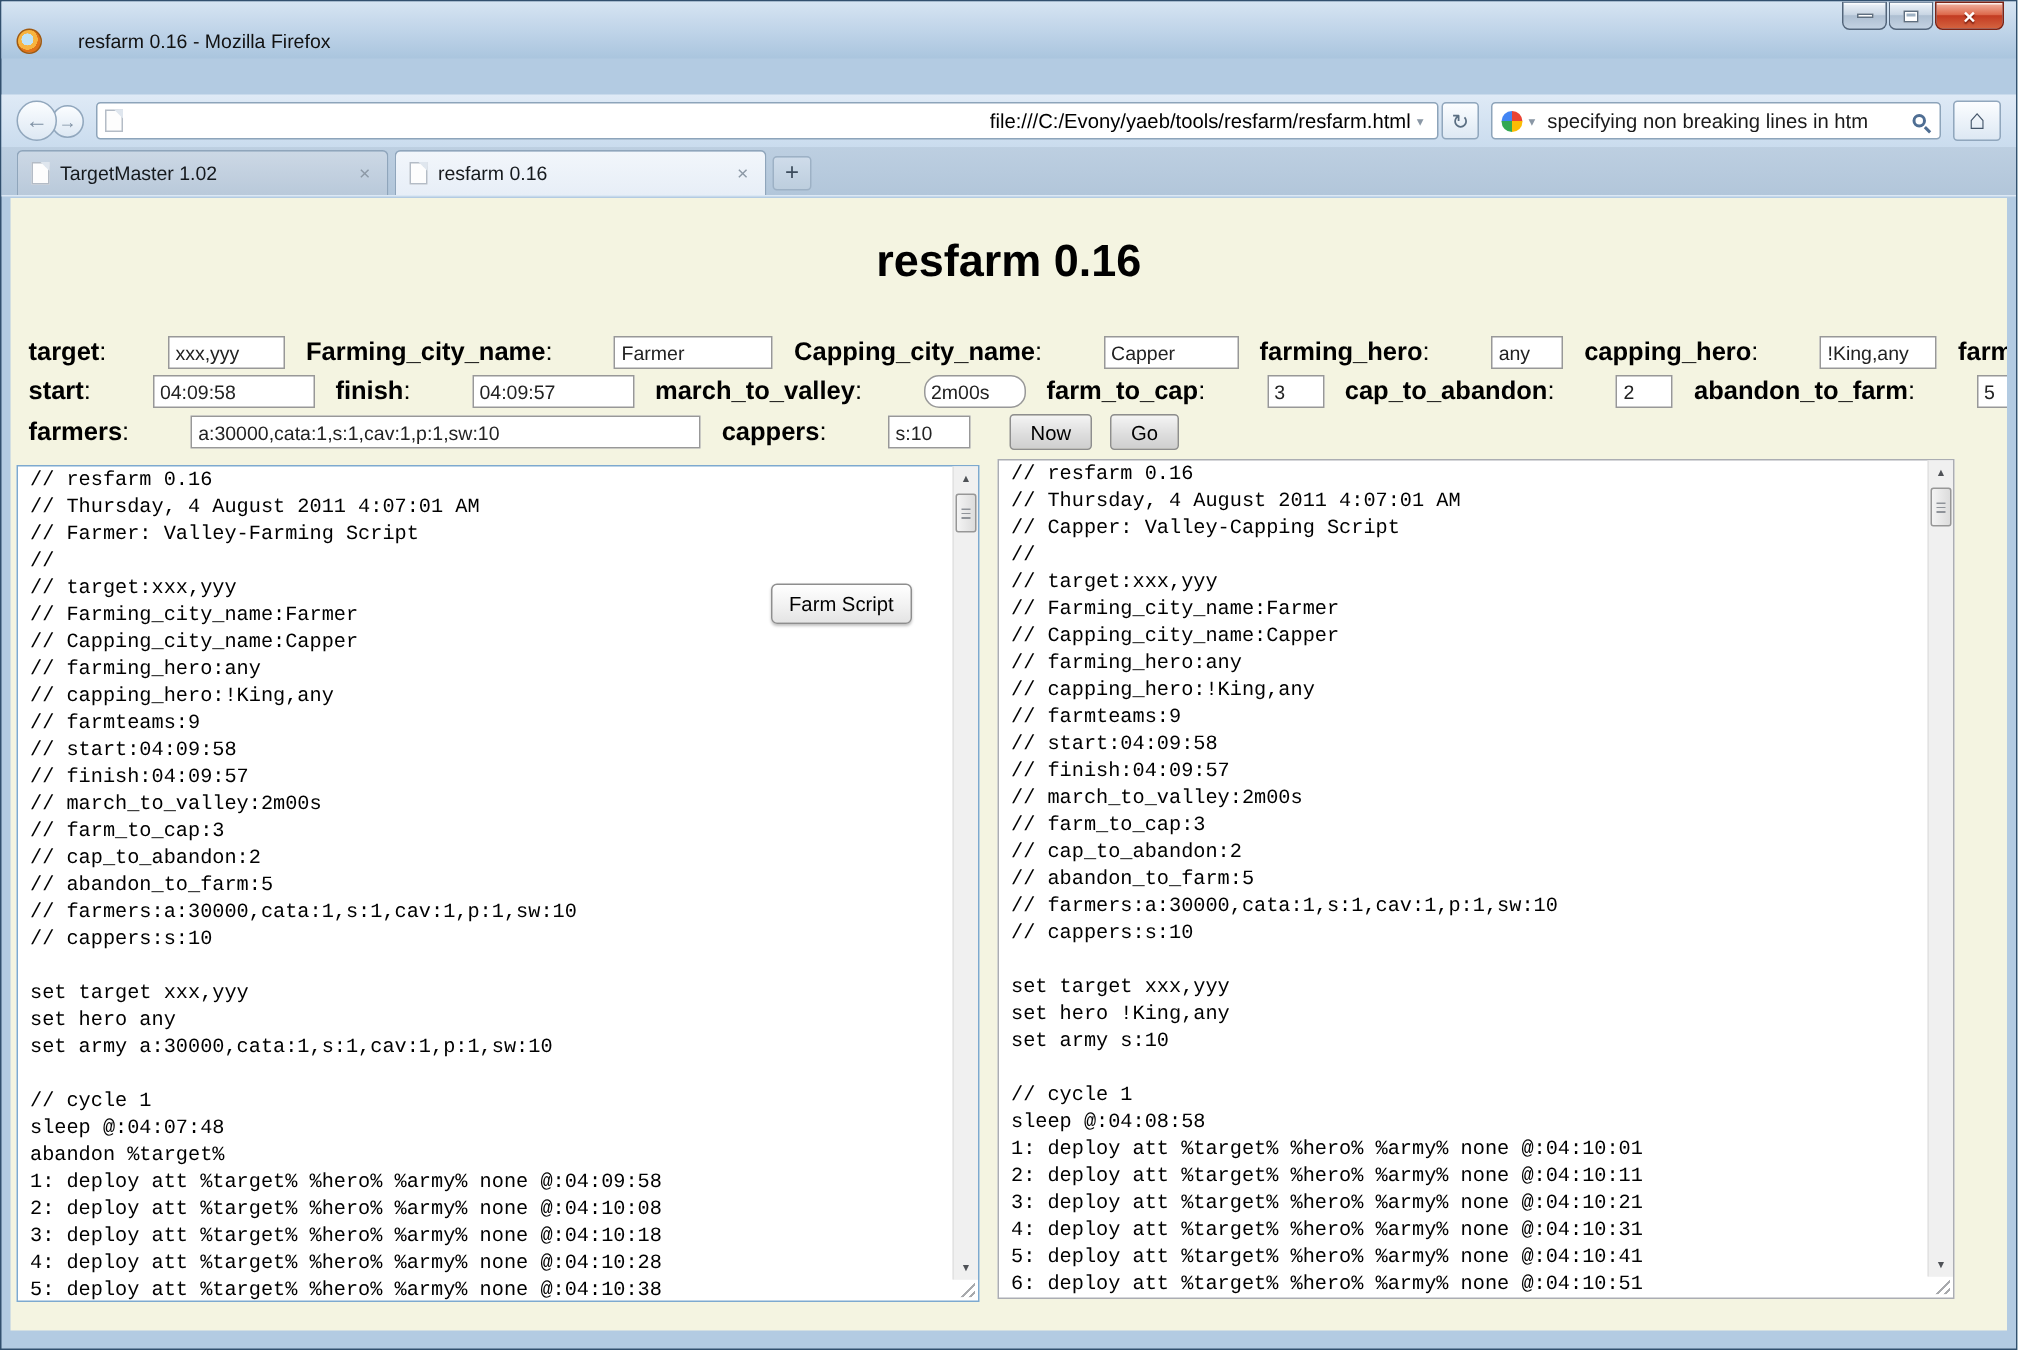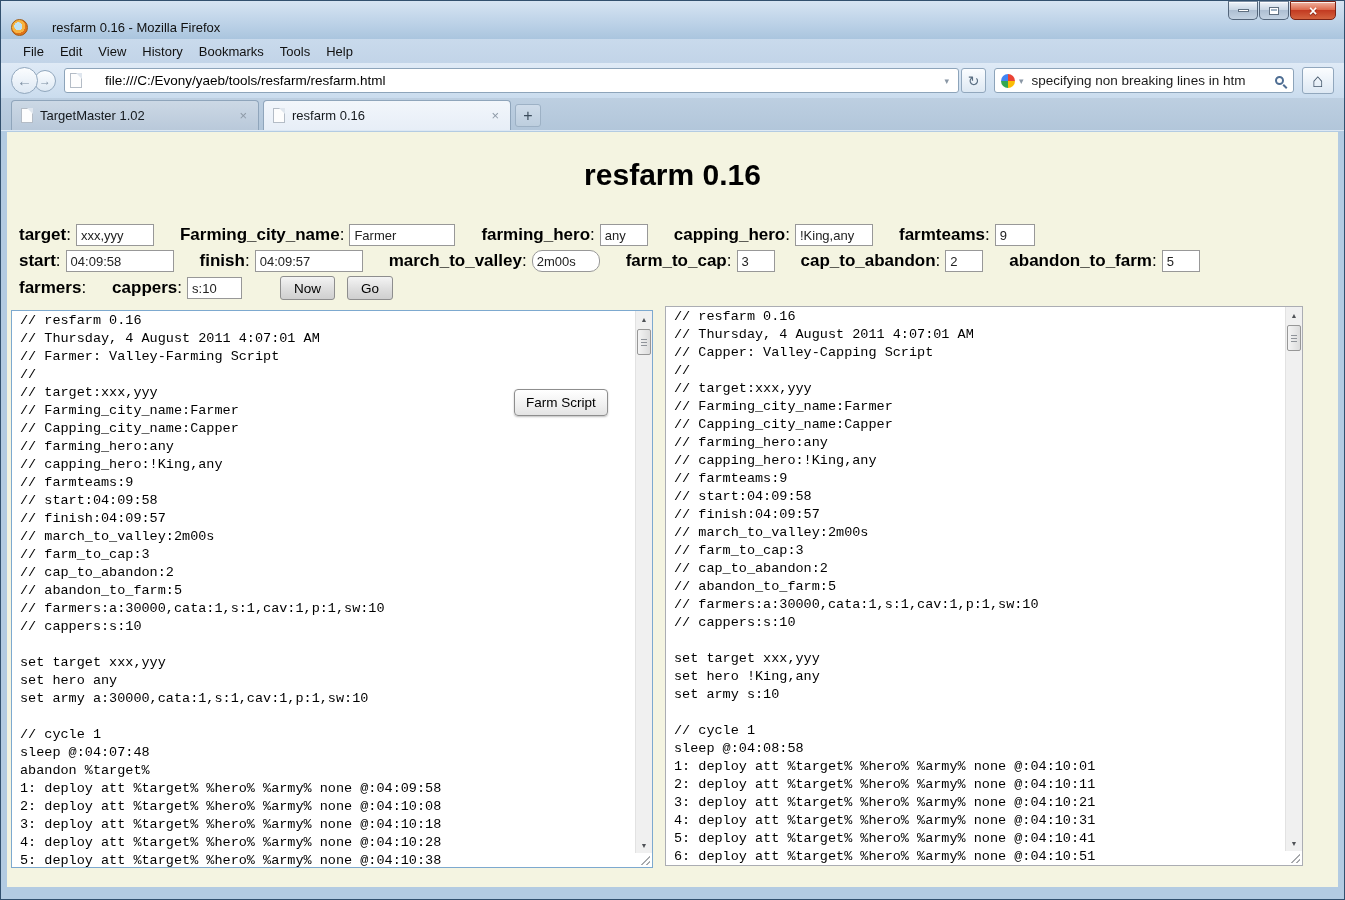--- a/index.html
+++ b/index.html
@@ -36,21 +36,21 @@
     background:linear-gradient(#dfeaf6,#cadcee); display:flex; align-items:center; padding:0 10px; }
   .nav-btn { display:flex; align-items:center; justify-content:center; border:1px solid #91a7bd;
     background:linear-gradient(#fbfdff,#dde8f3); color:#7d8fa2; }
   .btn-back { width:27px; height:27px; border-radius:50%; font-size:15px; z-index:2; }
   .btn-fwd  { width:22px; height:22px; border-radius:50%; font-size:12px; margin-left:-4px; }
   .urlbar { flex:1; height:25px; margin-left:8px; background:#fff; border:1px solid #8da4ba; border-radius:3px;
     display:flex; align-items:center; padding:0 5px; }
   .doc-icon { width:12px; height:15px; background:#fdfdfd; border:1px solid #b4bcc6; position:relative; flex:0 0 auto; }
   .doc-icon::after { content:""; position:absolute; right:-1px; top:-1px; border:3px solid #dfe6ee;
     border-left-color:transparent; border-bottom-color:transparent; }
-  .url-text { font-size:13.5px; color:#000; margin-left:23px; flex:1; white-space:nowrap; overflow:hidden; }
+  .url-text { font-size:13.5px; color:#000; margin-left:7px; flex:1; white-space:nowrap; overflow:hidden;text-align:right; }
   .caret { color:#8a97a5; font-size:9px; padding:0 4px; }
   .reload-btn { width:25px; height:25px; border-radius:3px; margin-left:2px; font-size:14px; color:#5a6e82; }
   .searchbox { width:300px; height:25px; margin-left:8px; background:#fff; border:1px solid #8da4ba; border-radius:3px;
     display:flex; align-items:center; padding:0 6px; }
   .google-icon { width:14px; height:14px; border-radius:50%; flex:0 0 auto;
     background:conic-gradient(#ea4335 0 25%, #fbbc05 0 50%, #34a853 0 75%, #4285f4 0); }
   .search-text { font-size:13.5px; color:#1a1a1a; margin-left:4px; flex:1; white-space:nowrap; overflow:hidden; }
   .mag-icon { width:9px; height:9px; border:2px solid #4f6e93; border-radius:50%; position:relative; flex:0 0 auto; margin-right:3px; }
   .mag-icon::after { content:""; position:absolute; width:2px; height:5px; background:#4f6e93;
     transform:rotate(-45deg); left:7px; top:6px; }
@@ -68,21 +68,21 @@
   .tab-close { color:#8d99a6; font-size:13px; padding:0 2px; }
   .newtab-btn { width:26px; height:23px; margin-bottom:3px; border-radius:3px; display:flex; align-items:center;
     justify-content:center; font-size:16px; color:#3c4c5c; background:linear-gradient(#cfdcea,#bdcede);
     border:1px solid #9db1c5; }
 
   
   .content { position:absolute; left:6px; right:6px; top:131px; bottom:12px; background:#f4f4e1; overflow:hidden; }
   .page-title { text-align:center; font-size:30px; font-weight:bold; color:#000; margin-top:26px; margin-bottom:32px; }
   .form-area { padding:0 12px; }
   .form-row { display:flex; align-items:center; margin-bottom:4px; }
-  .field { display:flex; align-items:center; margin-right:26px; }
+  .field { display:flex; align-items:center; margin-right:14px;gap:36px; }
   .field-label { font-size:17px; font-weight:bold; color:#000; white-space:nowrap; }
   .field-label::after { content:":"; font-weight:normal; }
   .field input { height:22px; border:1px solid #989898; background:#fff; font-family:"Liberation Sans",sans-serif;
     font-size:13px; color:#222; padding:1px 4px; margin-left:5px; }
   .w78 {width:78px;} .w95 {width:106px;} .w90 {width:90px;} .w48 {width:48px;} .w78b {width:78px;}
   .w40 {width:40px;} .w92 {width:108px;} .w68 {width:68px;border-radius:10px;} .w38 {width:38px;} .w340 {width:340px;} .w55 {width:55px;}
   .push-btn { height:24px; padding:0 13px; margin-left:12px; font-family:"Liberation Sans",sans-serif; font-size:13.5px;
     color:#000; background:linear-gradient(#f4f4f4,#dcdcdc 60%,#cfcfcf); border:1px solid #8e8e8e; border-radius:3px; }
 
   
@@ -122,29 +122,20 @@
       </div>
       <div class="win-btn">
         <span class="glyph-max"></span>
       </div>
       <div class="win-btn close">
         <span class="glyph-close">×</span>
       </div>
     </div>
   </div>
 
-  <div class="menubar">
-    <span class="menu-item">File</span>
-    <span class="menu-item">Edit</span>
-    <span class="menu-item">View</span>
-    <span class="menu-item">History</span>
-    <span class="menu-item">Bookmarks</span>
-    <span class="menu-item">Tools</span>
-    <span class="menu-item">Help</span>
-  </div>
 
   <div class="navbar">
     <div class="nav-btn btn-back">
       <span>←</span>
     </div>
     <div class="nav-btn btn-fwd">
       <span>→</span>
     </div>
     <div class="urlbar">
       <span class="doc-icon"></span>
@@ -188,20 +179,24 @@
       <div class="form-row">
         <span class="field">
           <span class="field-label">target</span>
           <input class="w78" value="xxx,yyy" style="">
         </span>
         <span class="field">
           <span class="field-label">Farming_city_name</span>
           <input class="w95" value="Farmer" style="">
         </span>
         <span class="field">
+          <span class="field-label">Capping_city_name</span>
+          <input class="w90" value="Capper" style="">
+        </span>
+        <span class="field">
           <span class="field-label">farming_hero</span>
           <input class="w48" value="any" style="">
         </span>
         <span class="field">
           <span class="field-label">capping_hero</span>
           <input class="w78b" value="!King,any" style="">
         </span>
         <span class="field">
           <span class="field-label">farmteams</span>
           <input class="w40" value="9" style="">
@@ -229,20 +224,21 @@
           <input class="w38" value="2" style="">
         </span>
         <span class="field">
           <span class="field-label">abandon_to_farm</span>
           <input class="w38" value="5" style="">
         </span>
       </div>
       <div class="form-row">
         <span class="field">
           <span class="field-label">farmers</span>
+          <input class="w340" value="a:30000,cata:1,s:1,cav:1,p:1,sw:10" style="">
         </span>
         <span class="field">
           <span class="field-label">cappers</span>
           <input class="w55" value="s:10" style="">
         </span>
         <button class="push-btn">Now</button>
         <button class="push-btn">Go</button>
       </div>
     </div>
 

